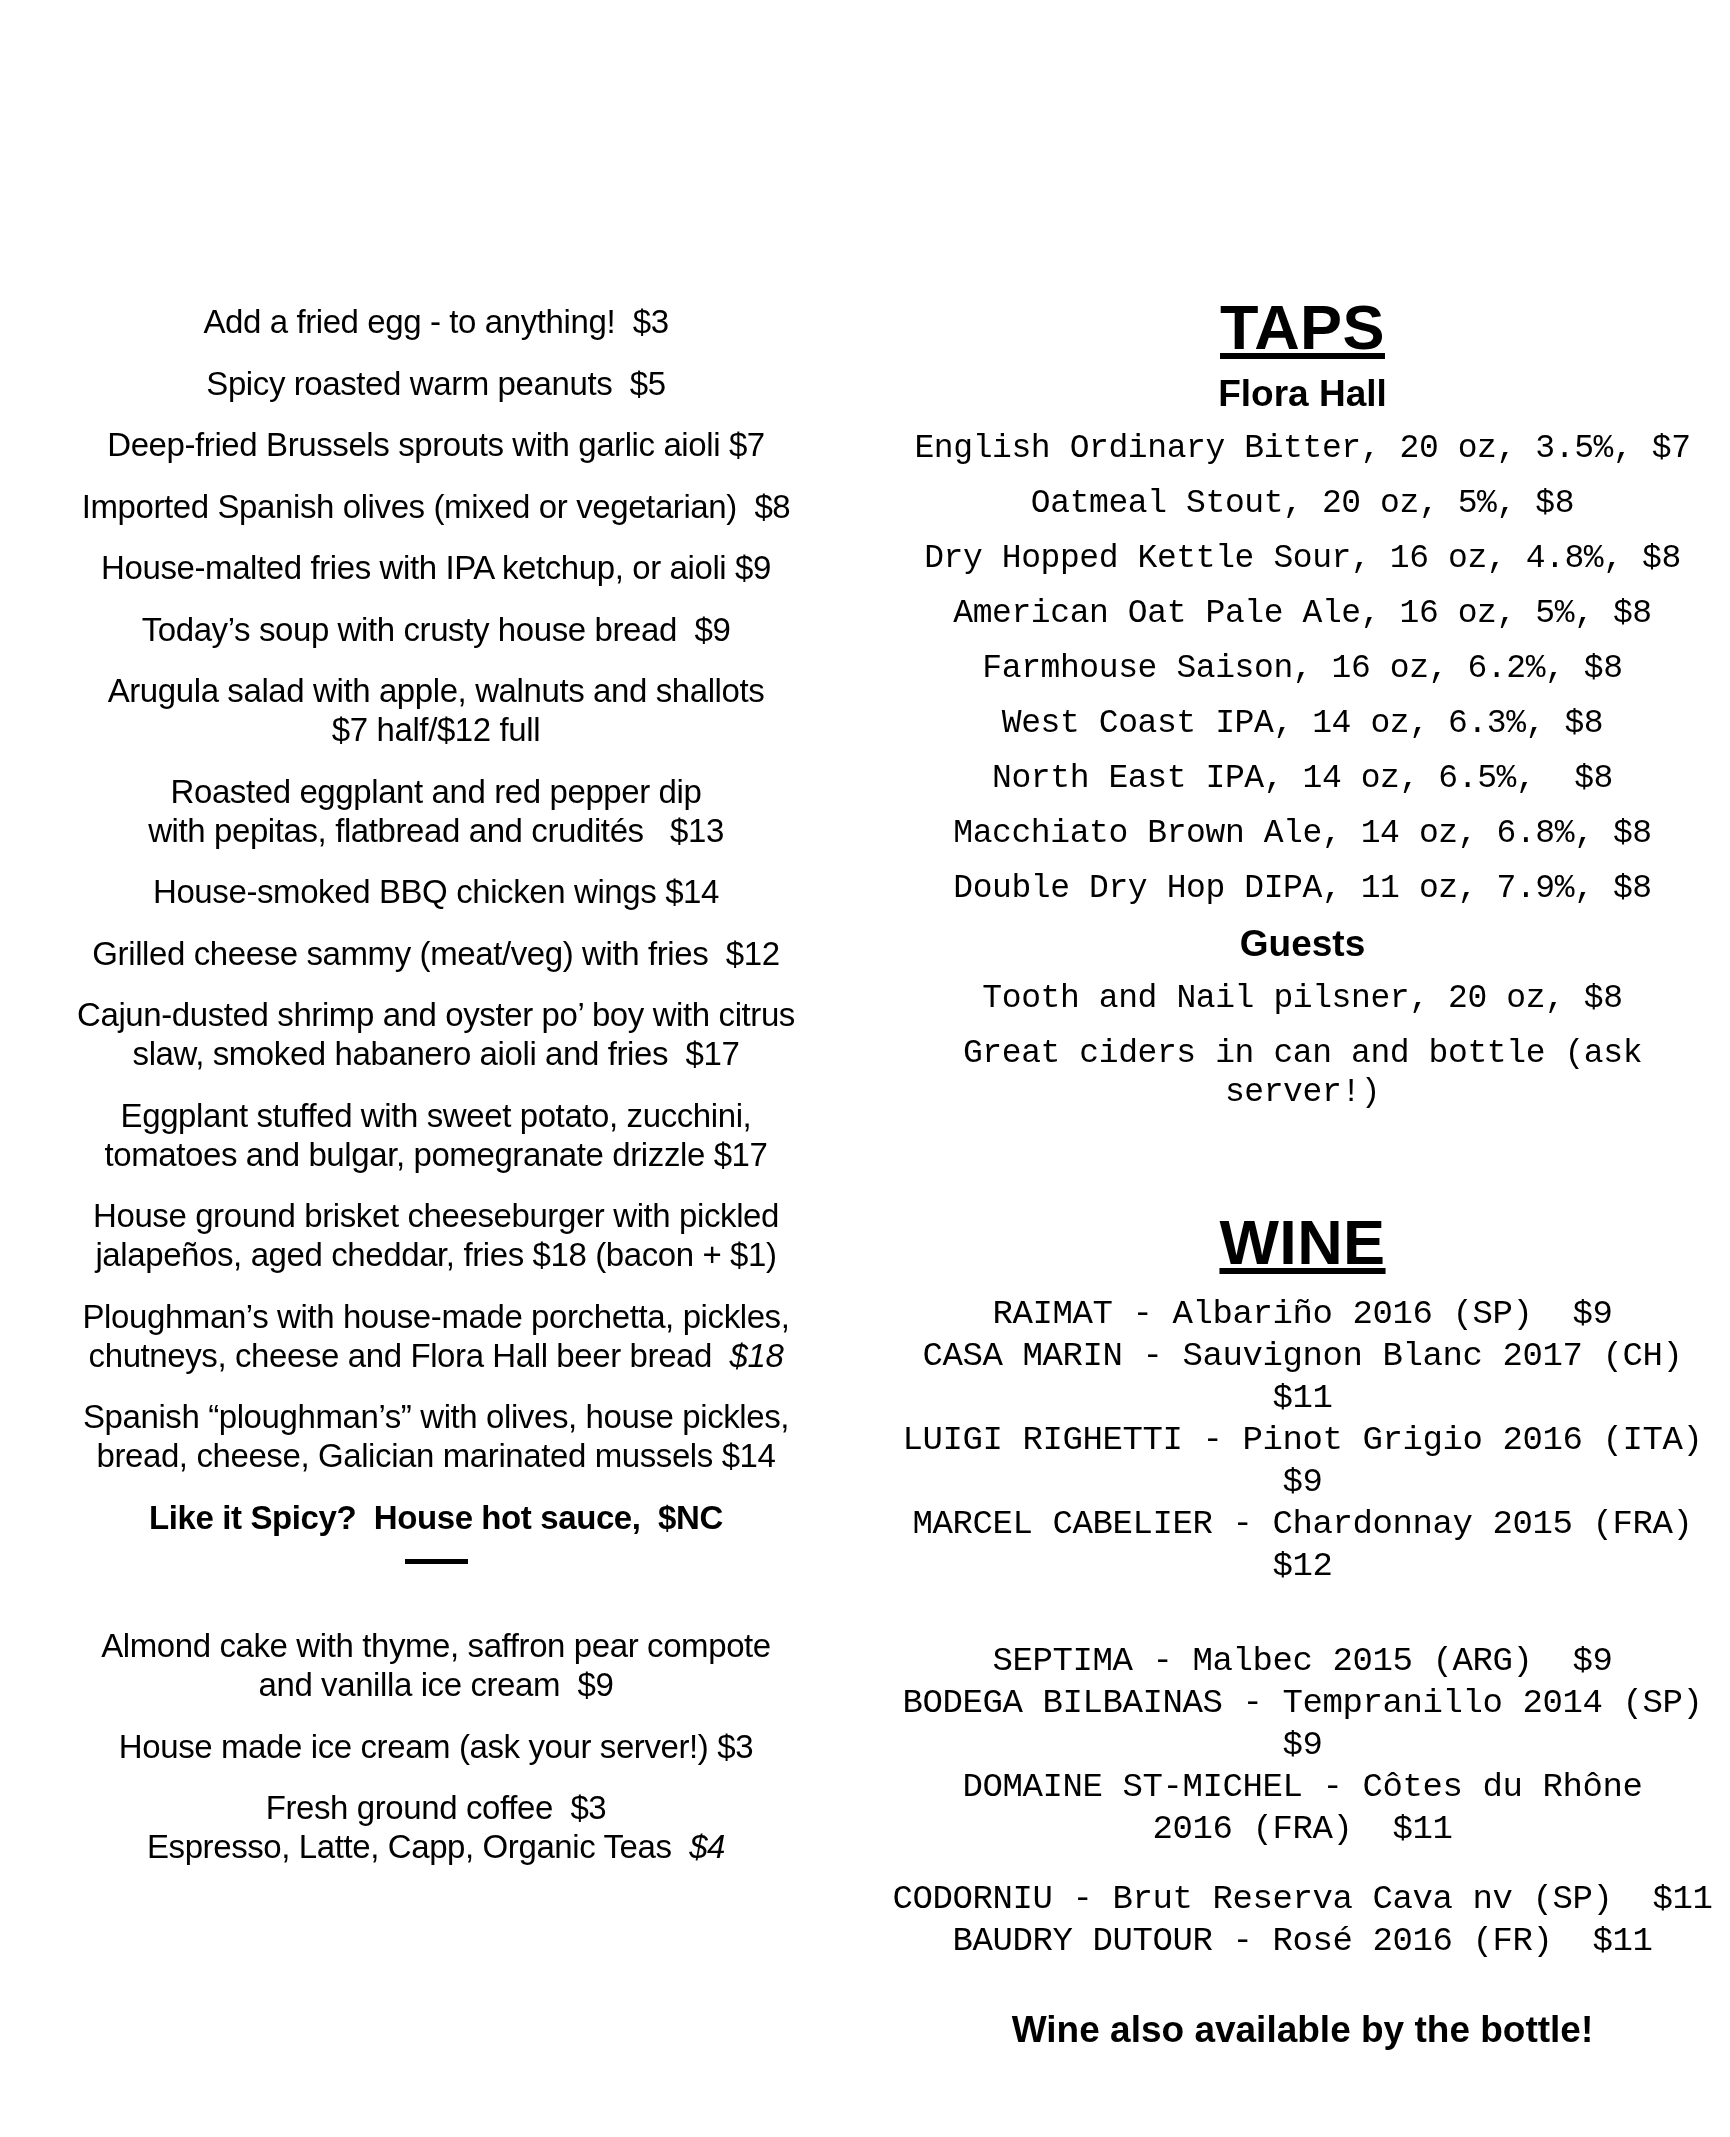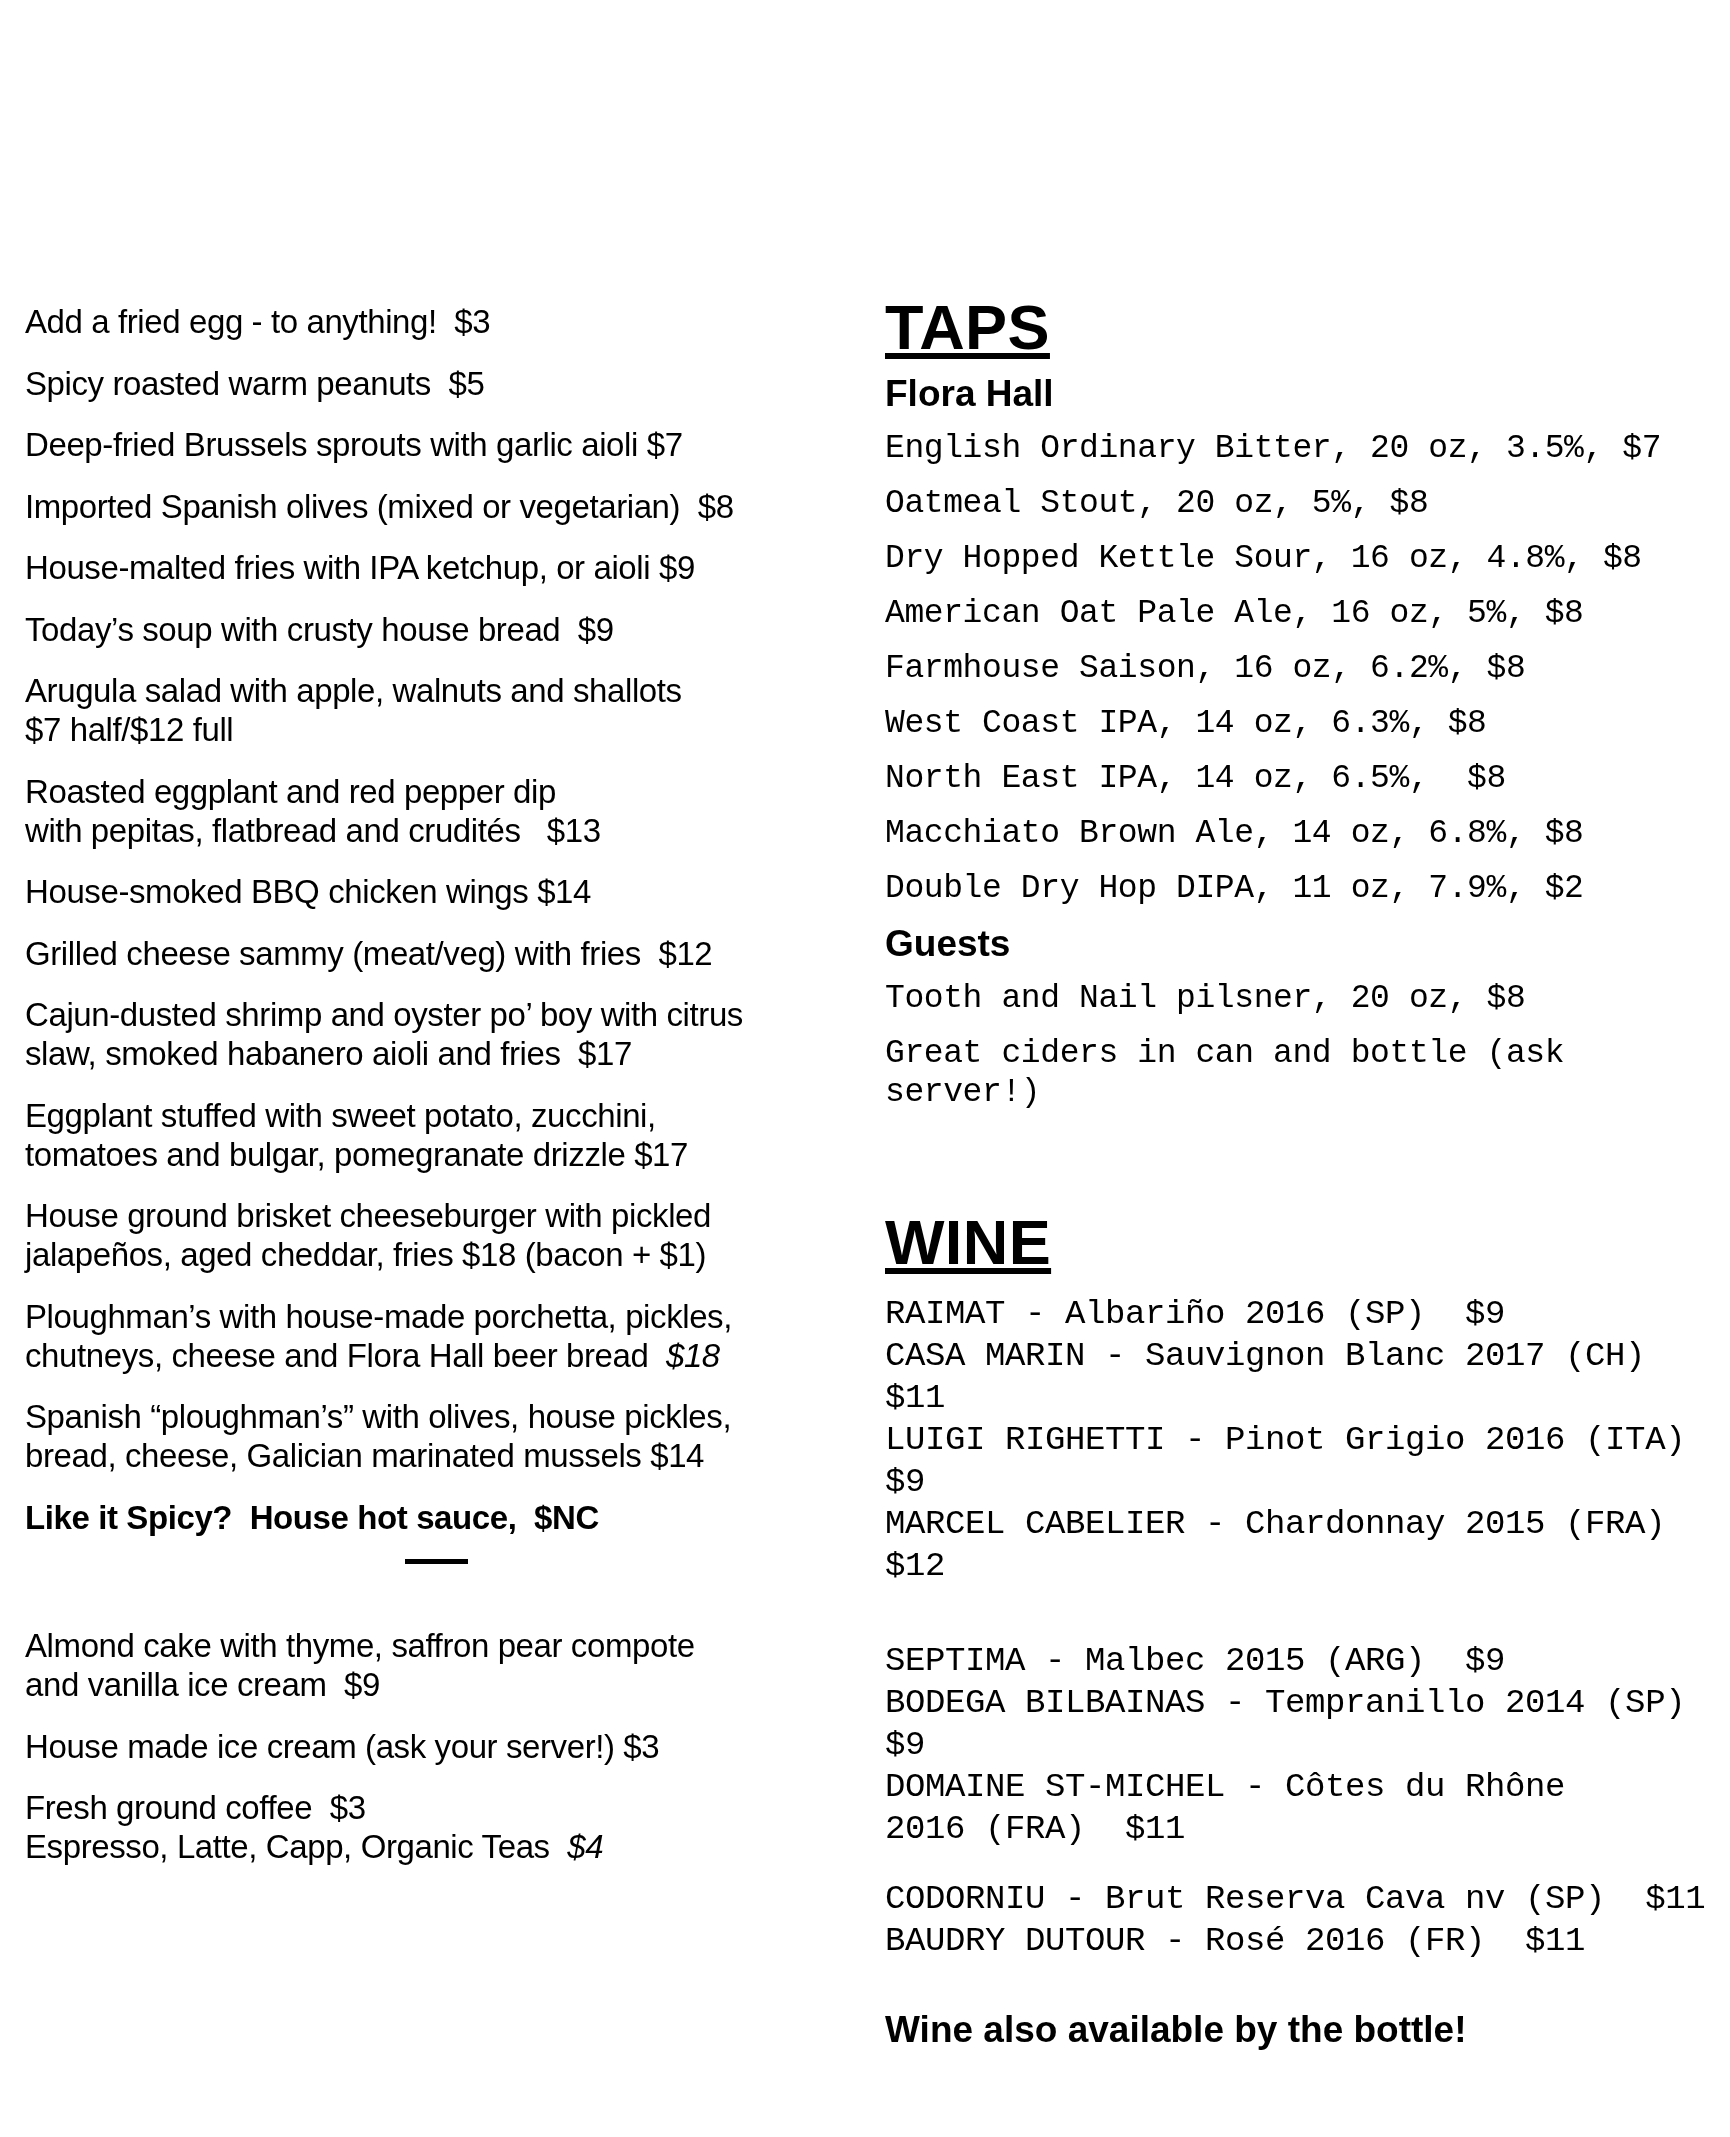--- a/index.html
+++ b/index.html
@@ -10,21 +10,21 @@
     font-family: "Liberation Sans", sans-serif;
     color: #000000;
   }
   .page {
     position: relative;
     width: 1731px;
     height: 2137px;
     background: #ffffff;
     overflow: hidden;
   }
-  .col { position: absolute; }
+  .col { position: absolute; text-align: center; }
   .col-left  { left: 25px;  top: 302px; width: 822px; }
   .col-right { left: 885px; top: 294px; width: 835px; }
 
   .food-item {
     font-size: 33px;
     line-height: 39px;
     margin: 0 0 22.5px 0;
     white-space: pre-wrap;
     letter-spacing: -0.4px;
   }
@@ -128,21 +128,21 @@
     <h2 class="sub-title">Flora Hall</h2>
     <div>
         <p class="beer-item">English Ordinary Bitter, 20 oz, 3.5%, $7</p>
         <p class="beer-item">Oatmeal Stout, 20 oz, 5%, $8</p>
         <p class="beer-item">Dry Hopped Kettle Sour, 16 oz, 4.8%, $8</p>
         <p class="beer-item">American Oat Pale Ale, 16 oz, 5%, $8</p>
         <p class="beer-item">Farmhouse Saison, 16 oz, 6.2%, $8</p>
         <p class="beer-item">West Coast IPA, 14 oz, 6.3%, $8</p>
         <p class="beer-item">North East IPA, 14 oz, 6.5%,  $8</p>
         <p class="beer-item">Macchiato Brown Ale, 14 oz, 6.8%, $8</p>
-        <p class="beer-item">Double Dry Hop DIPA, 11 oz, 7.9%, $2</p>
+        <p class="beer-item">Double Dry Hop DIPA, 11 oz, 7.9%, $8</p>
       </div>
     <h2 class="sub-title guests">Guests</h2>
     <div>
         <p class="beer-item">Tooth and Nail pilsner, 20 oz, $8</p>
         <p class="beer-item">Great ciders in can and bottle (ask server!)</p>
       </div>
 
     <h1 class="big-title wine-title">WINE</h1>
     <div class="wine-group">
         <p class="wine-item">RAIMAT - Albariño 2016 (SP)  $9</p>

